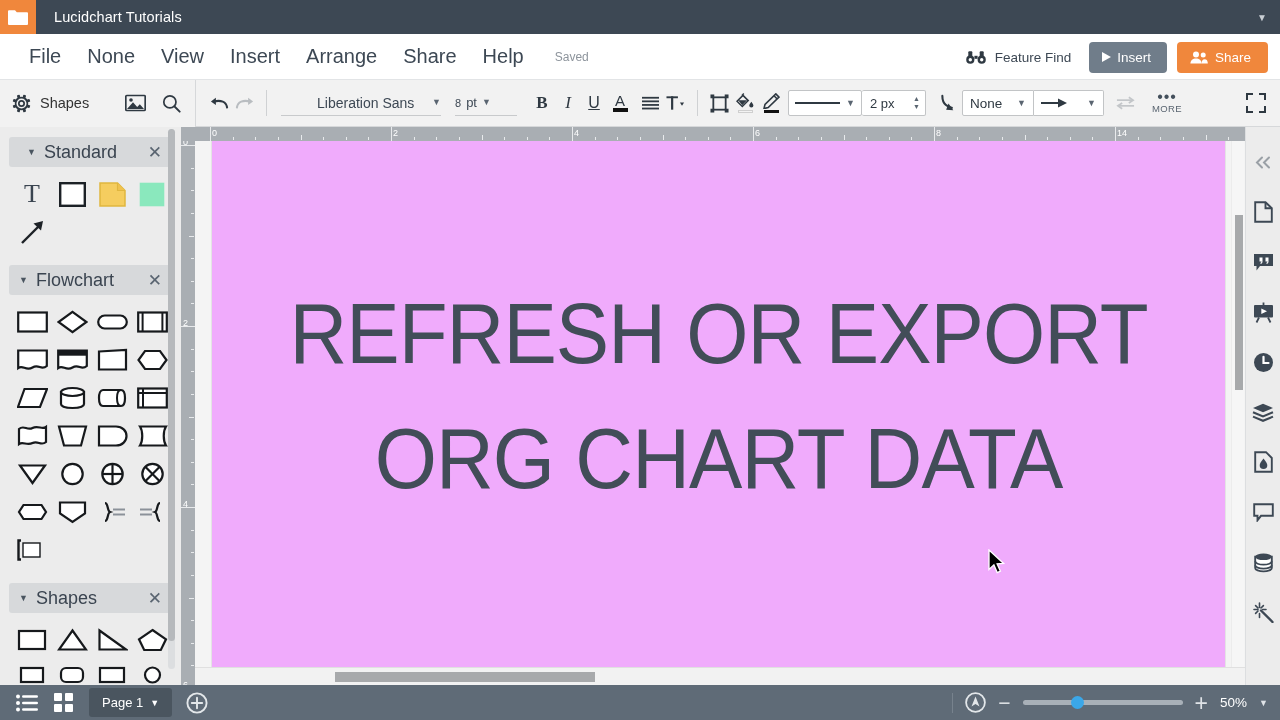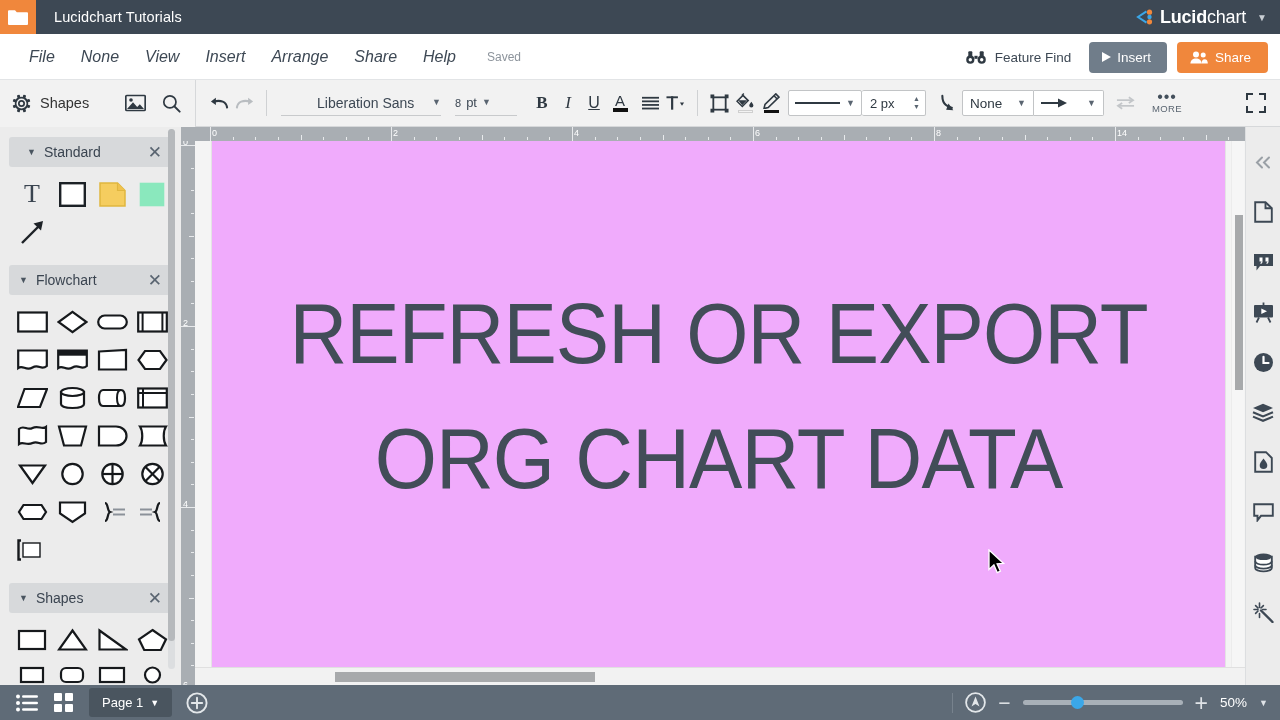--- a/index.html
+++ b/index.html
@@ -37,23 +37,22 @@
   }
 
   
   .menubar {
     position: absolute; left: 0; top: 34px; width: 1280px; height: 46px;
     background: #ffffff; border-bottom: 1px solid #e2e4e6;
     display: flex; align-items: center;
   }
   .menu-items { display: flex; align-items: center; margin-left: 16px; }
   .menu-item {
-    font-size: 16px; color: #3d4854; padding: 6px 13px; cursor: default;
+    font-size: 20px; color: #3d4854; padding: 6px 13px; cursor: default;
     border-radius: 2px;
-    font-style: italic;
   }
   .saved { font-size: 12px; color: #8d949c; margin-left: 18px; }
 
   .menubar-right {
     position: absolute; right: 12px; top: 0; height: 46px;
     display: flex; align-items: center; gap: 10px;
   }
   .feature-find {
     display: flex; align-items: center; gap: 9px;
     font-size: 13.5px; color: #3d4854; padding: 4px 8px; cursor: default;
@@ -148,21 +147,21 @@
   .shapespanel {
     position: absolute; left: 0; top: 127px; width: 181px; height: 558px;
     background: #ececec; overflow: hidden;
   }
   .group-head {
     margin: 10px 9px 0 9px; height: 30px; background: #d7d9db;
     border-radius: 3px; display: flex; align-items: center; padding: 0 10px;
     cursor: pointer;
   }
   .group-head .gtri { font-size: 9px; color: #4a5560; margin-right: 8px; }
-  .group-head .gname { font-size: 14px; color: #3a4450; flex: 1; }
+  .group-head .gname { font-size: 18px; color: #3a4450; flex: 1; }
   .group-head .gx { font-size: 17px; color: #5a6571; line-height: 1; cursor: pointer; }
   .shape-grid {
     display: grid; grid-template-columns: repeat(4, 40px);
     gap: 0; padding: 8px 0 4px 12px;
   }
   .shape-cell {
     width: 40px; height: 38px; display: flex; align-items: center;
     justify-content: center; cursor: pointer;
   }
   .panel-scroll {
@@ -270,31 +269,20 @@
 
 <div class="app">
 
   <div class="titlebar">
     <div class="folder-tile">
       <svg width="20" height="16" viewBox="0 0 20 16">
         <path d="M0 2.2a1 1 0 0 1 1-1h6l1.8 2H19a1 1 0 0 1 1 1V15a1 1 0 0 1-1 1H1a1 1 0 0 1-1-1z" fill="#fff"></path>
       </svg>
     </div>
     <div class="doc-title">Lucidchart Tutorials</div>
-    <div class="brand">
-      <svg width="19" height="16" viewBox="0 0 19 16">
-        <circle cx="15.5" cy="3.2" r="2.6" fill="#f0873c"></circle>
-        <circle cx="15.5" cy="12.8" r="2.6" fill="#f0873c"></circle>
-        <circle cx="15.5" cy="8" r="2.2" fill="#3ba7e8"></circle>
-        <path d="M12.5 2.4 L4 8 L12.5 13.6" stroke="#3ba7e8" stroke-width="2" fill="none"></path>
-      </svg>
-      <div class="brand-text">
-        <b>Lucid</b><span>chart</span>
-      </div>
-    </div>
     <div class="brand-caret">▼</div>
   </div>
 
   <div class="menubar">
     <div class="menu-items">
       <div class="menu-item">File</div>
       <div class="menu-item">None</div>
       <div class="menu-item">View</div>
       <div class="menu-item">Insert</div>
       <div class="menu-item">Arrange</div>

